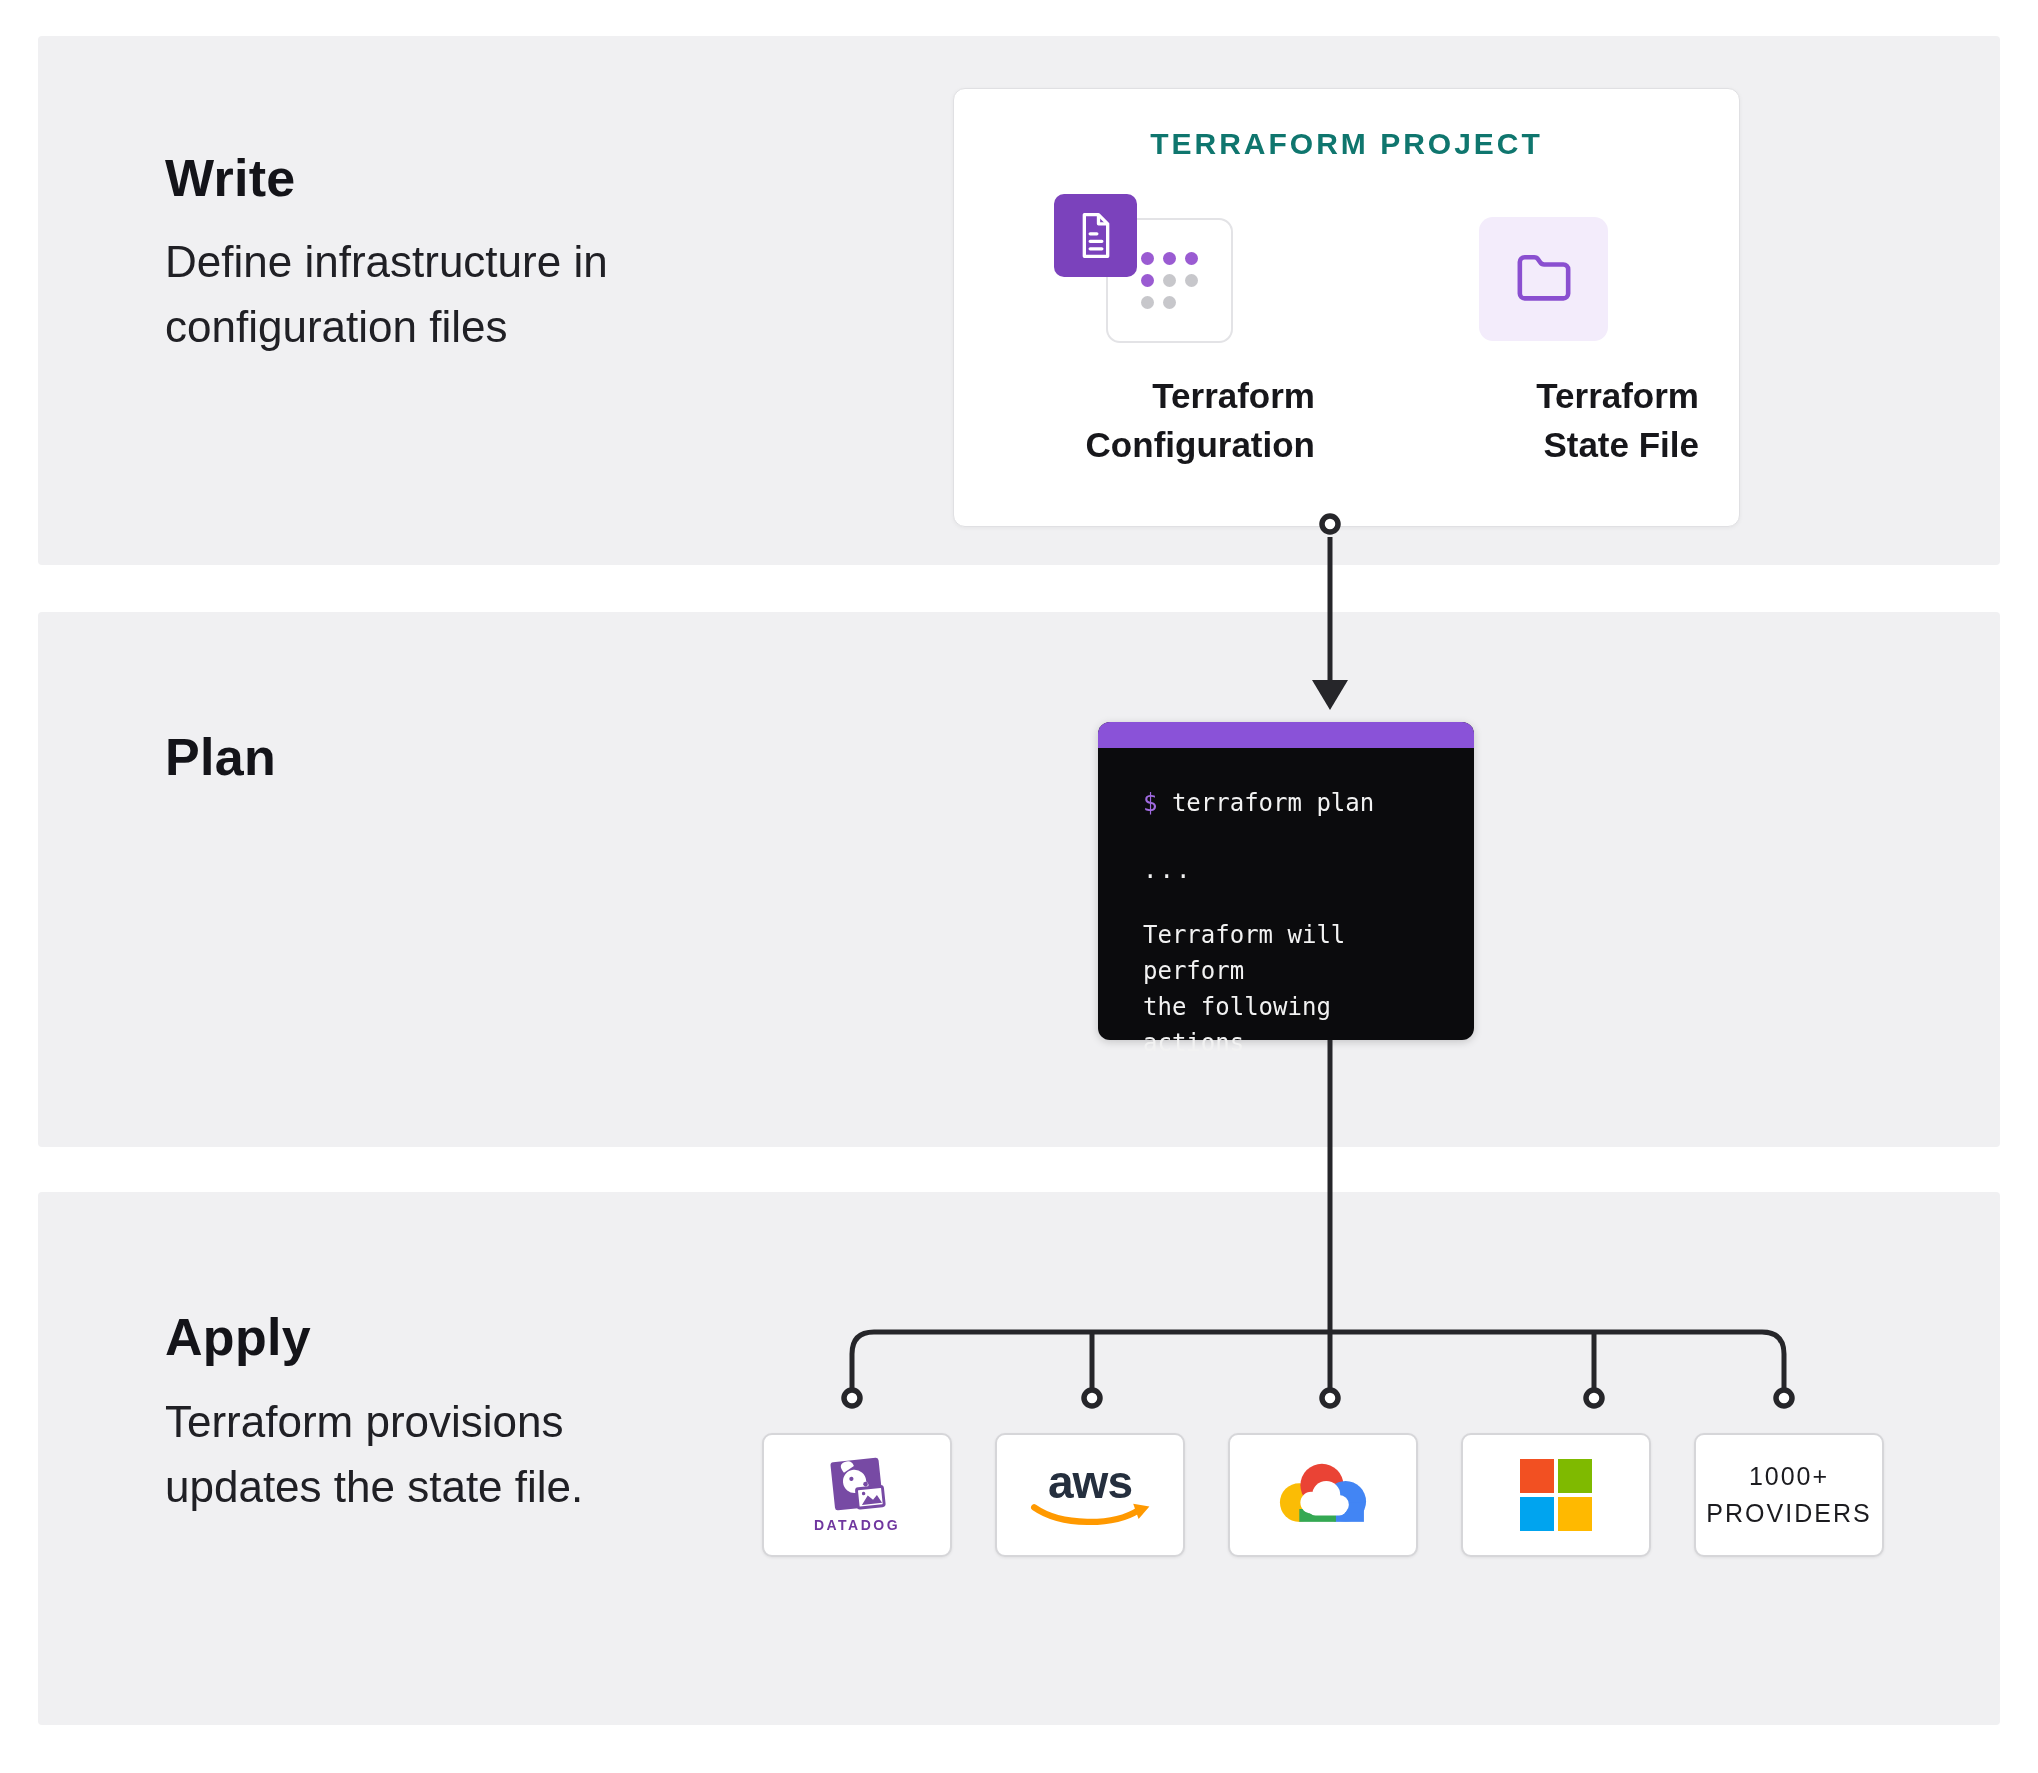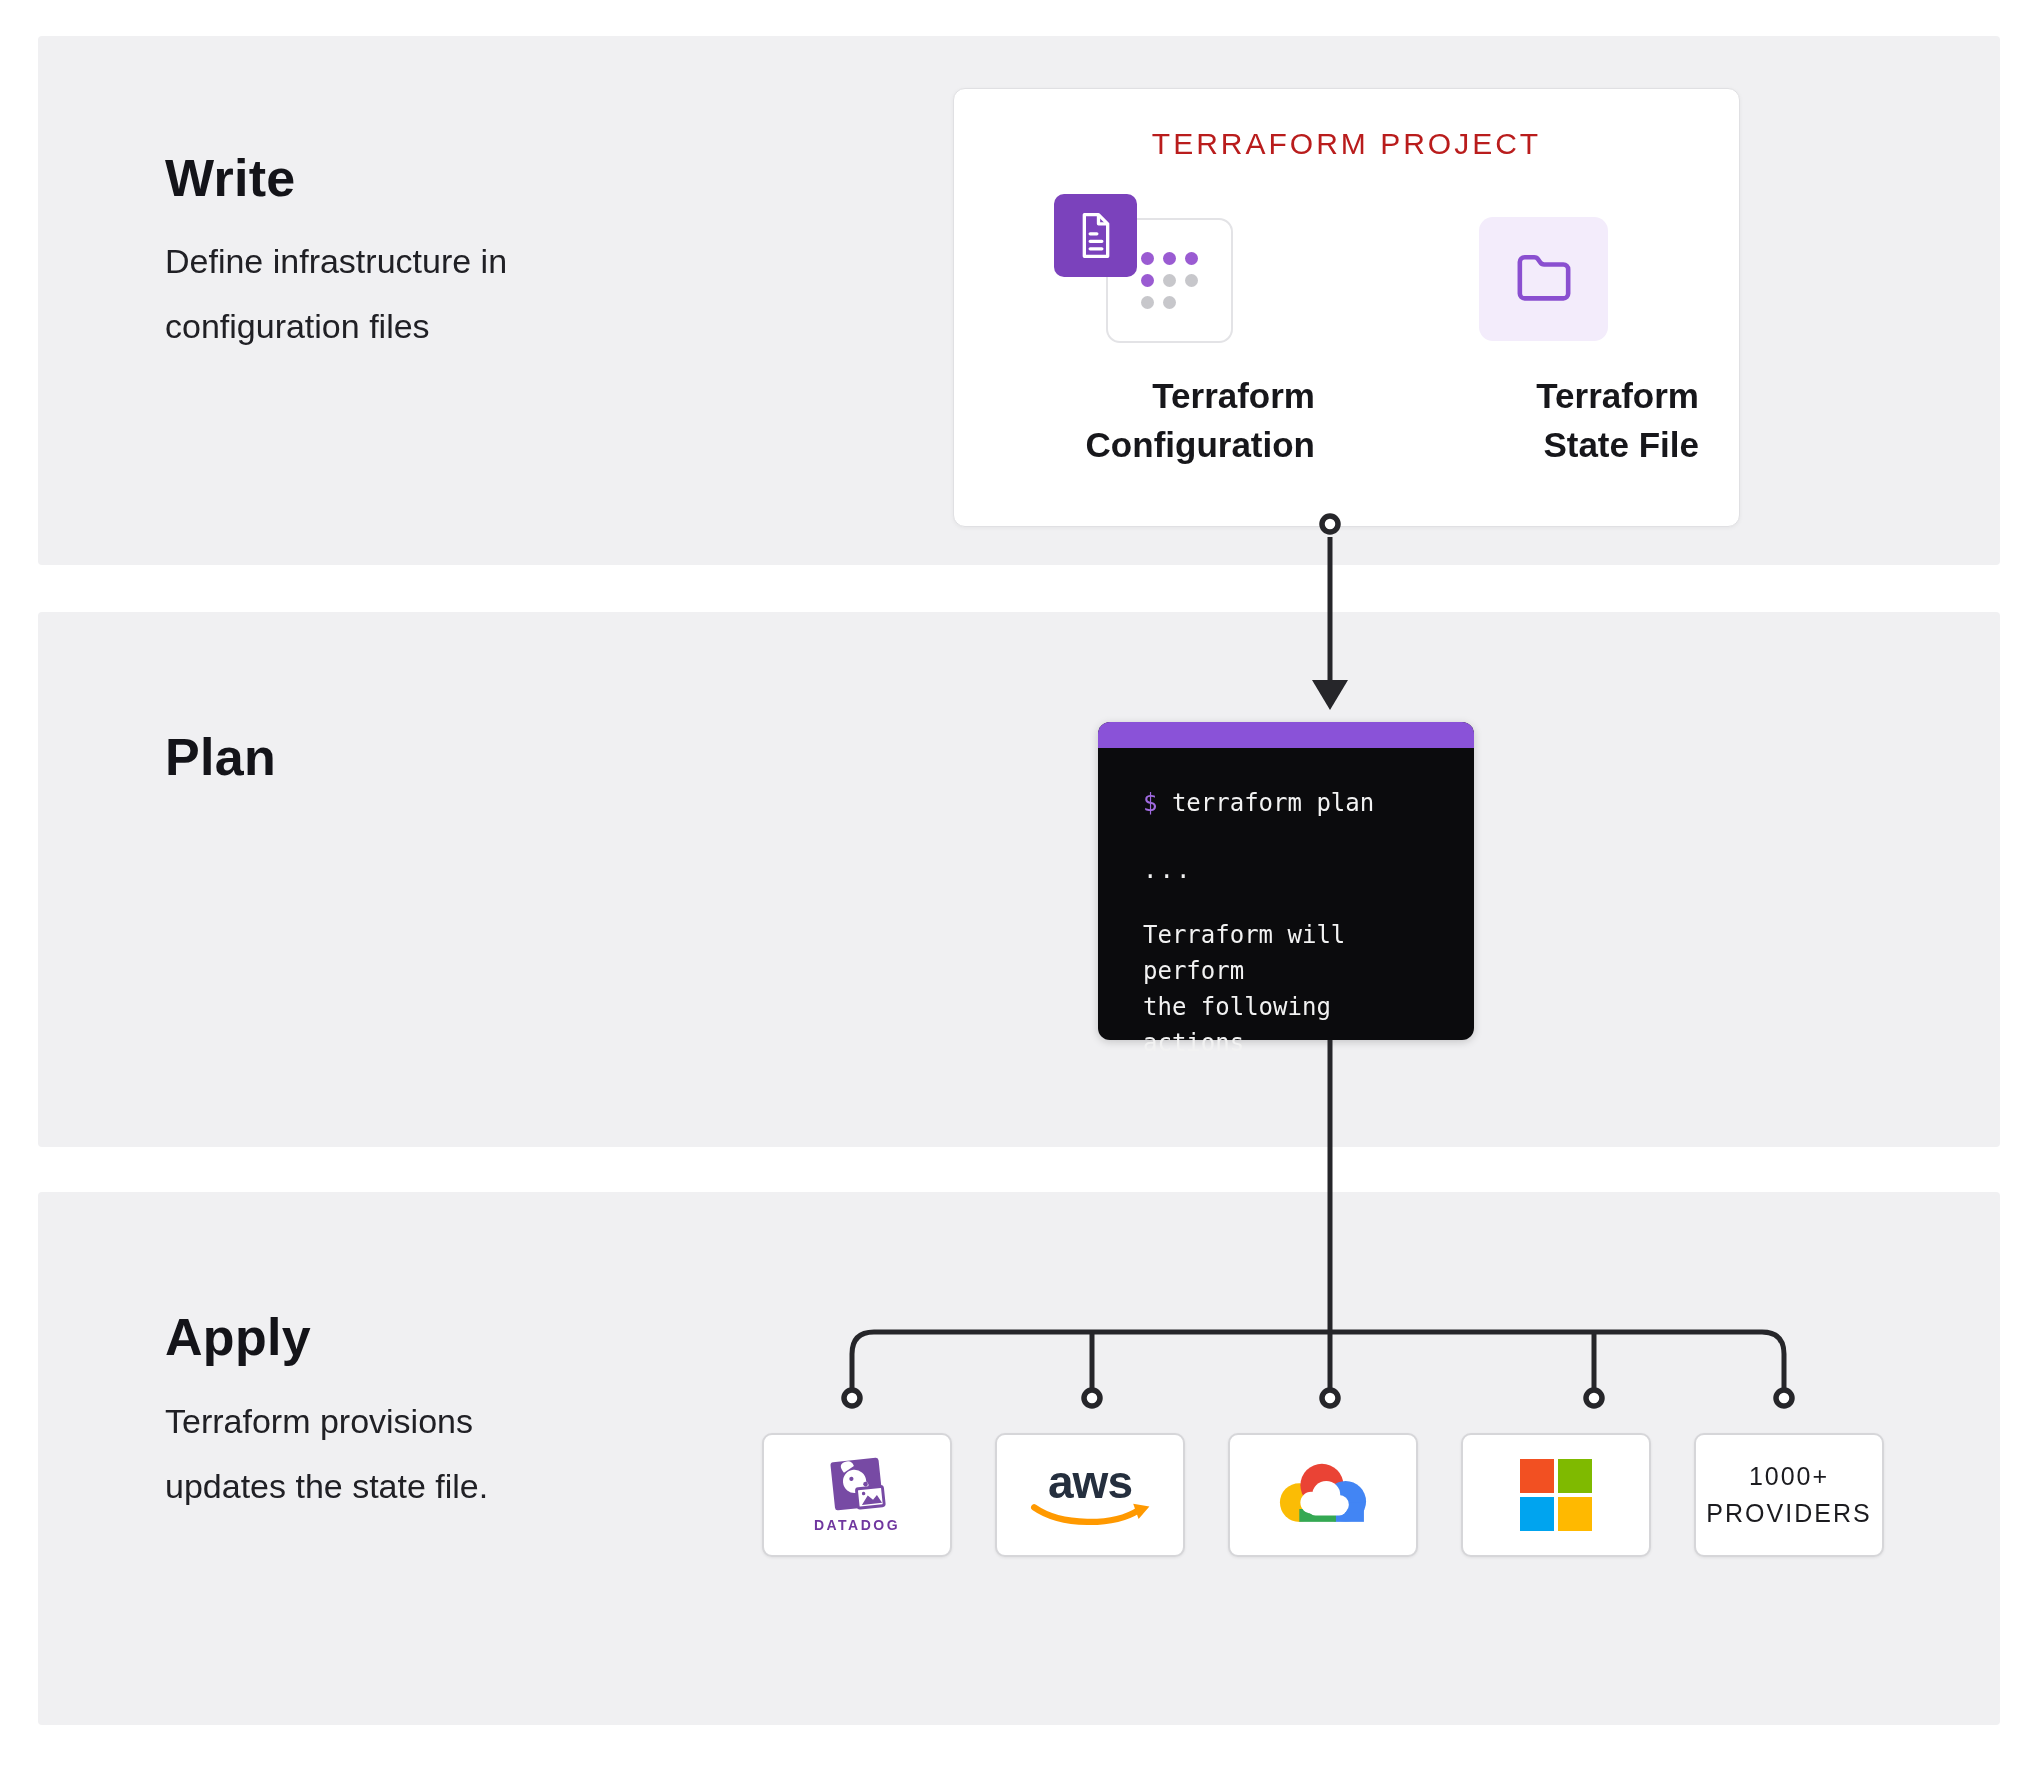--- a/index.html
+++ b/index.html
@@ -8,28 +8,28 @@
 
   
   .band{position:absolute;left:38px;width:1962px;background:#f0f0f2;border-radius:4px;}
   .band-write{top:36px;height:529px;}
   .band-plan{top:612px;height:535px;}
   .band-apply{top:1192px;height:533px;}
 
   
   .step-heading{position:absolute;left:165px;font-size:52px;line-height:62px;font-weight:700;color:#141419;letter-spacing:.3px;}
   .h-write{top:147px;} .h-plan{top:726px;} .h-apply{top:1306px;}
-  .step-lines{position:absolute;left:165px;font-size:34px;line-height:65px;font-weight:400;color:#202025;}
+  .step-lines{position:absolute;left:165px;font-size:44px;line-height:65px;font-weight:400;color:#202025;}
   .l-write{top:229px;} .l-plan{top:807px;} .l-apply{top:1389px;}
 
   
   .project-card{position:absolute;left:953px;top:88px;width:785px;height:437px;background:#ffffff;
     border:1px solid #e0e0e3;border-radius:12px;box-shadow:0 1px 4px rgba(0,0,0,.05);}
   .project-title{position:absolute;top:38px;left:0;width:100%;text-align:center;
-    font-size:30px;font-weight:400;letter-spacing:3px;color:#b91c1c;}
+    font-size:30px;font-weight:700;letter-spacing:3px;color:#0f766e;}
   .config-group{position:absolute;left:100px;top:105px;width:180px;height:150px;}
   .doc-tile{position:absolute;left:0;top:0;width:83px;height:83px;background:#7b42bc;border-radius:10px;
     display:flex;align-items:center;justify-content:center;z-index:2;}
   .dots-tile{position:absolute;left:52px;top:24px;width:127px;height:125px;background:#ffffff;
     border:2px solid #e3e3e6;border-radius:14px;display:flex;align-items:center;justify-content:center;z-index:1;box-sizing:border-box;}
   .dots-grid{display:grid;grid-template-columns:repeat(3,13px);grid-gap:9px;}
   .dot{width:13px;height:13px;border-radius:50%;}
   .dot.p{background:#9a5bd2;} .dot.g{background:#c7c7cb;} .dot.h{visibility:hidden;}
   .state-tile{position:absolute;left:525px;top:128px;width:129px;height:124px;background:#f3ecfb;
     border-radius:14px;display:flex;align-items:center;justify-content:center;}

